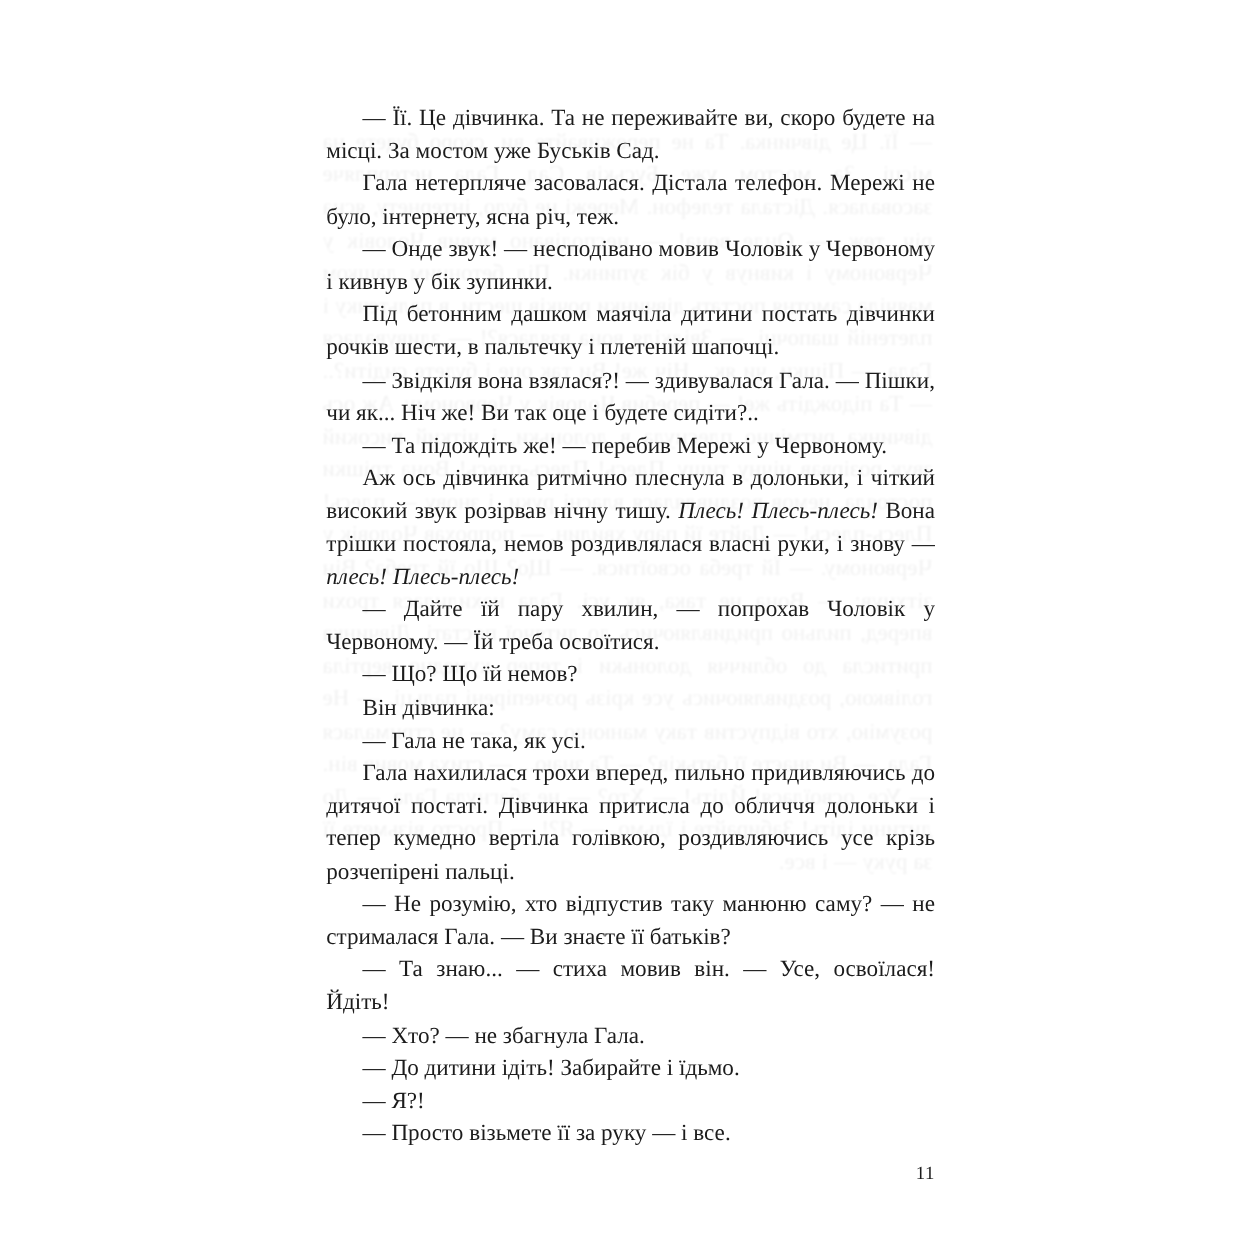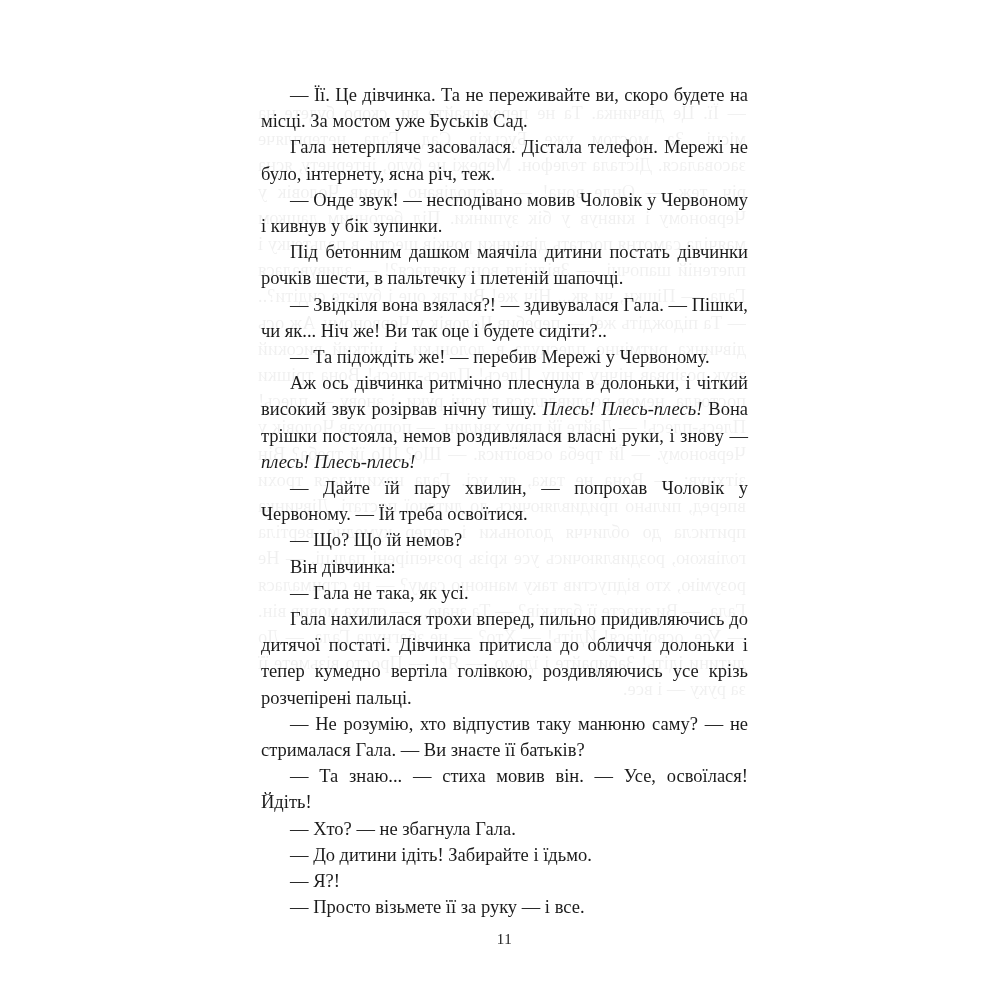--- a/index.html
+++ b/index.html
@@ -53,21 +53,21 @@
   }
   .em {
     font-style: italic;
     font-family: Liberation Serif, serif;
   }
   .page-number {
     position: absolute;
     left: 261px;
     top: 931px;
     width: 487px;
-    text-align: center;
+    text-align: right;
     font-size: 15px;
     letter-spacing: 0.5px;
     z-index: 1;
   }
 </style>
 </head>
 <body>
 
 <div class="page">
 

